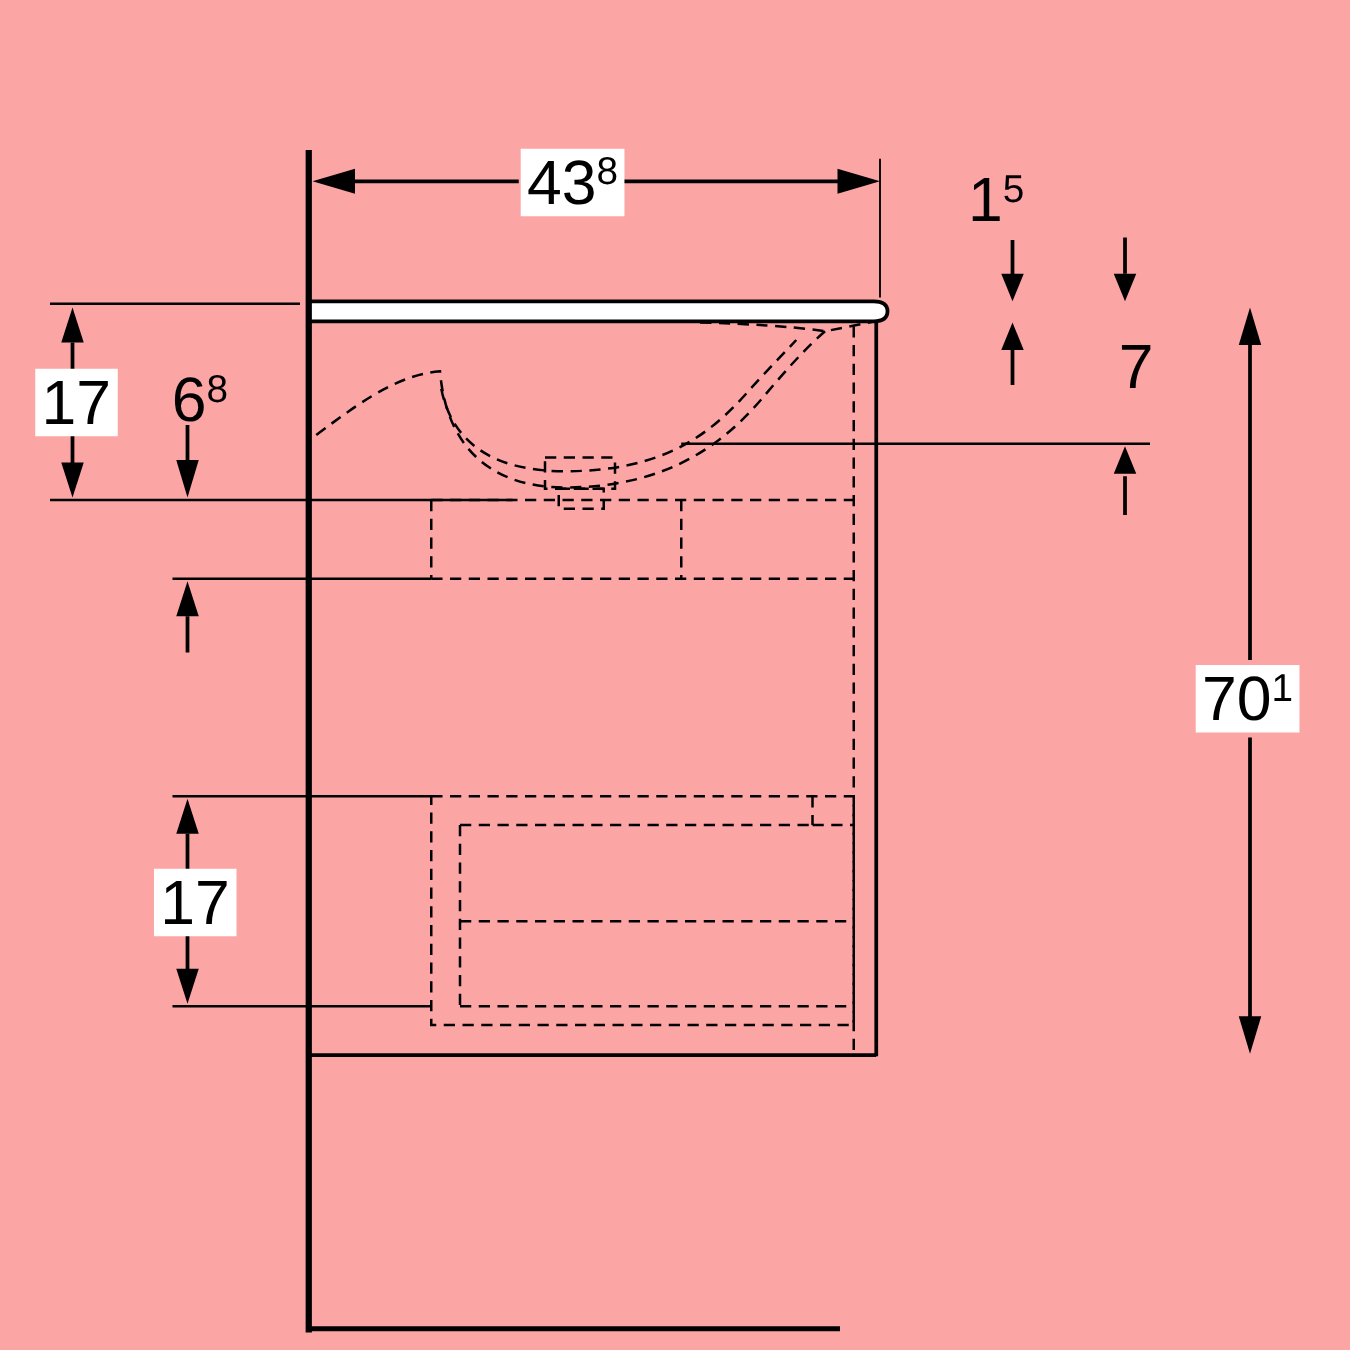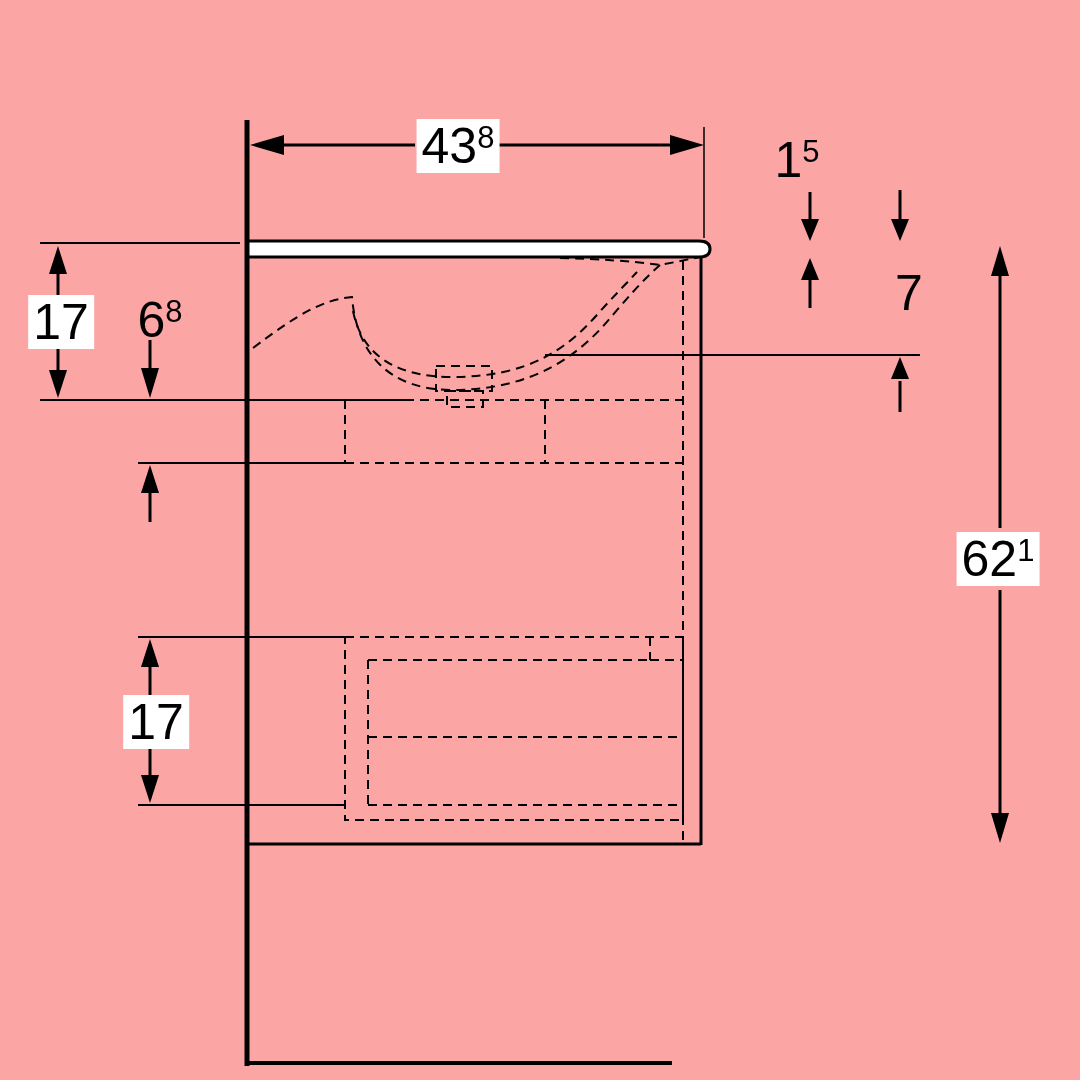--- a/index.html
+++ b/index.html
@@ -132,20 +132,20 @@
 
   <div class="dim-label" style="left:61px;top:322px">
     <span>17</span><sup></sup>
   </div>
 
   <div class="dim-label" style="left:160px;top:320px;background:transparent">
     <span>6</span><sup>8</sup>
   </div>
 
   <div class="dim-label" style="left:998px;top:559px">
-    <span>62</span><sup>1</sup>
+    <span>70</span><sup>1</sup>
   </div>
 
   <div class="dim-label" style="left:156px;top:722px">
     <span>17</span><sup></sup>
   </div>
 
 </div>
 
 </body></html>

